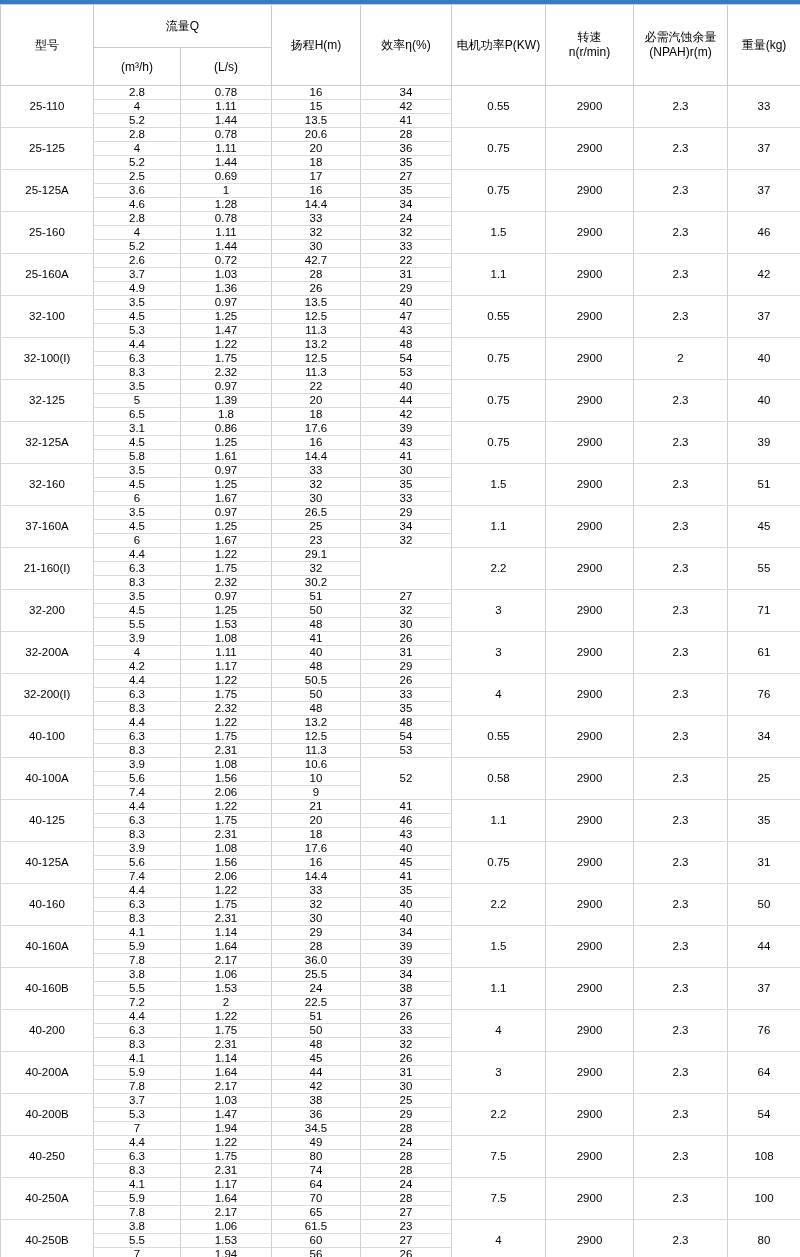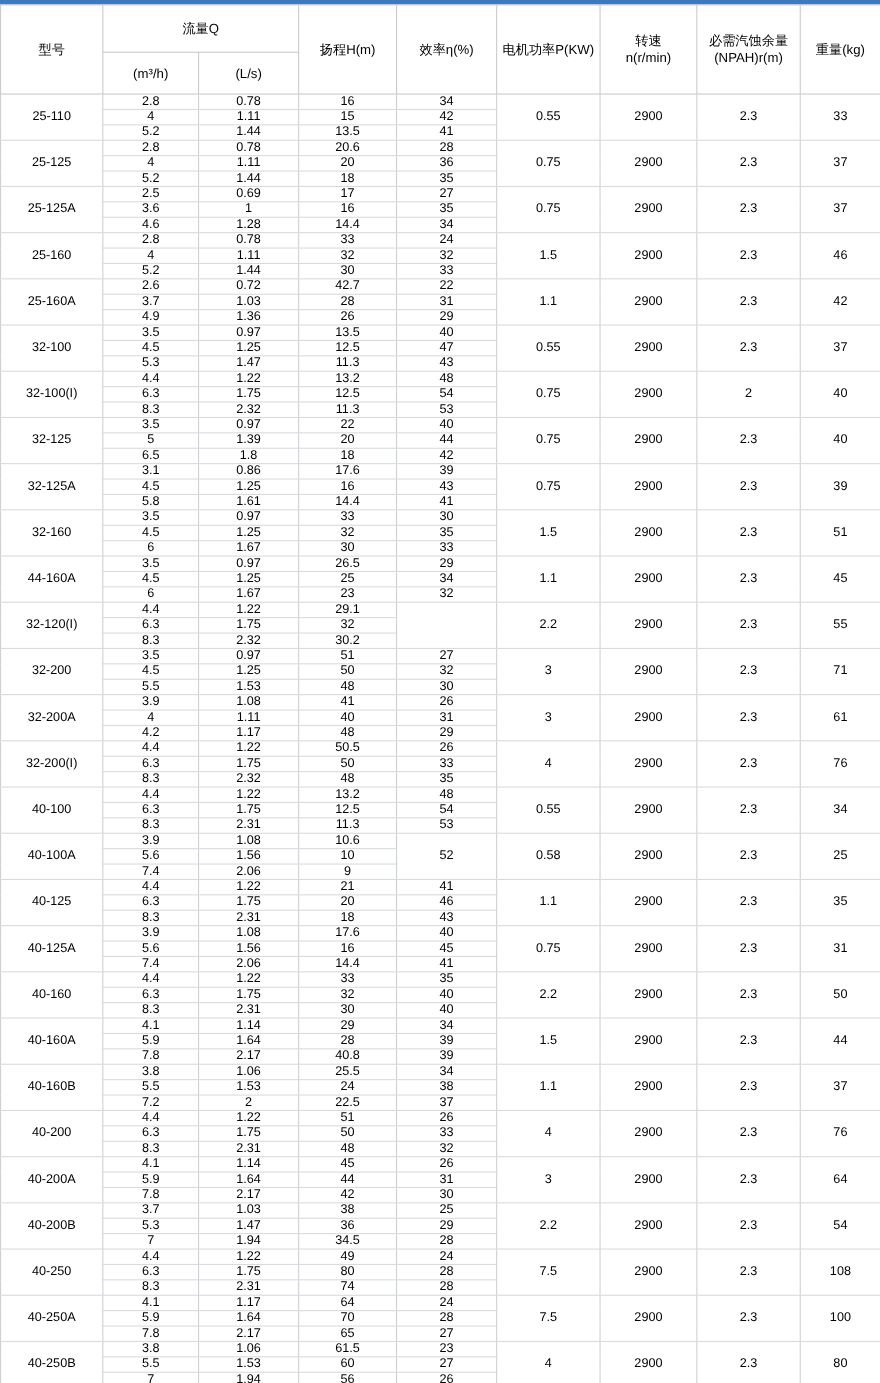--- a/index.html
+++ b/index.html
@@ -309,21 +309,21 @@
         <td>32</td>
         <td>35</td>
       </tr>
       <tr>
         <td>6</td>
         <td>1.67</td>
         <td>30</td>
         <td>33</td>
       </tr>
       <tr class="block-start">
-        <td rowspan="3" class="model-cell">44-160A</td>
+        <td rowspan="3" class="model-cell">37-160A</td>
         <td>3.5</td>
         <td>0.97</td>
         <td>26.5</td>
         <td>29</td>
         <td rowspan="3">1.1</td>
         <td rowspan="3">2900</td>
         <td rowspan="3">2.3</td>
         <td rowspan="3">45</td>
       </tr>
       <tr>
@@ -332,21 +332,21 @@
         <td>25</td>
         <td>34</td>
       </tr>
       <tr>
         <td>6</td>
         <td>1.67</td>
         <td>23</td>
         <td>32</td>
       </tr>
       <tr class="block-start">
-        <td rowspan="3" class="model-cell">32-120(I)</td>
+        <td rowspan="3" class="model-cell">21-160(I)</td>
         <td>4.4</td>
         <td>1.22</td>
         <td>29.1</td>
         <td rowspan="3"></td>
         <td rowspan="3">2.2</td>
         <td rowspan="3">2900</td>
         <td rowspan="3">2.3</td>
         <td rowspan="3">55</td>
       </tr>
       <tr>
@@ -554,21 +554,21 @@
       </tr>
       <tr>
         <td>5.9</td>
         <td>1.64</td>
         <td>28</td>
         <td>39</td>
       </tr>
       <tr>
         <td>7.8</td>
         <td>2.17</td>
-        <td>40.8</td>
+        <td>36.0</td>
         <td>39</td>
       </tr>
       <tr class="block-start">
         <td rowspan="3" class="model-cell">40-160B</td>
         <td>3.8</td>
         <td>1.06</td>
         <td>25.5</td>
         <td>34</td>
         <td rowspan="3">1.1</td>
         <td rowspan="3">2900</td>

